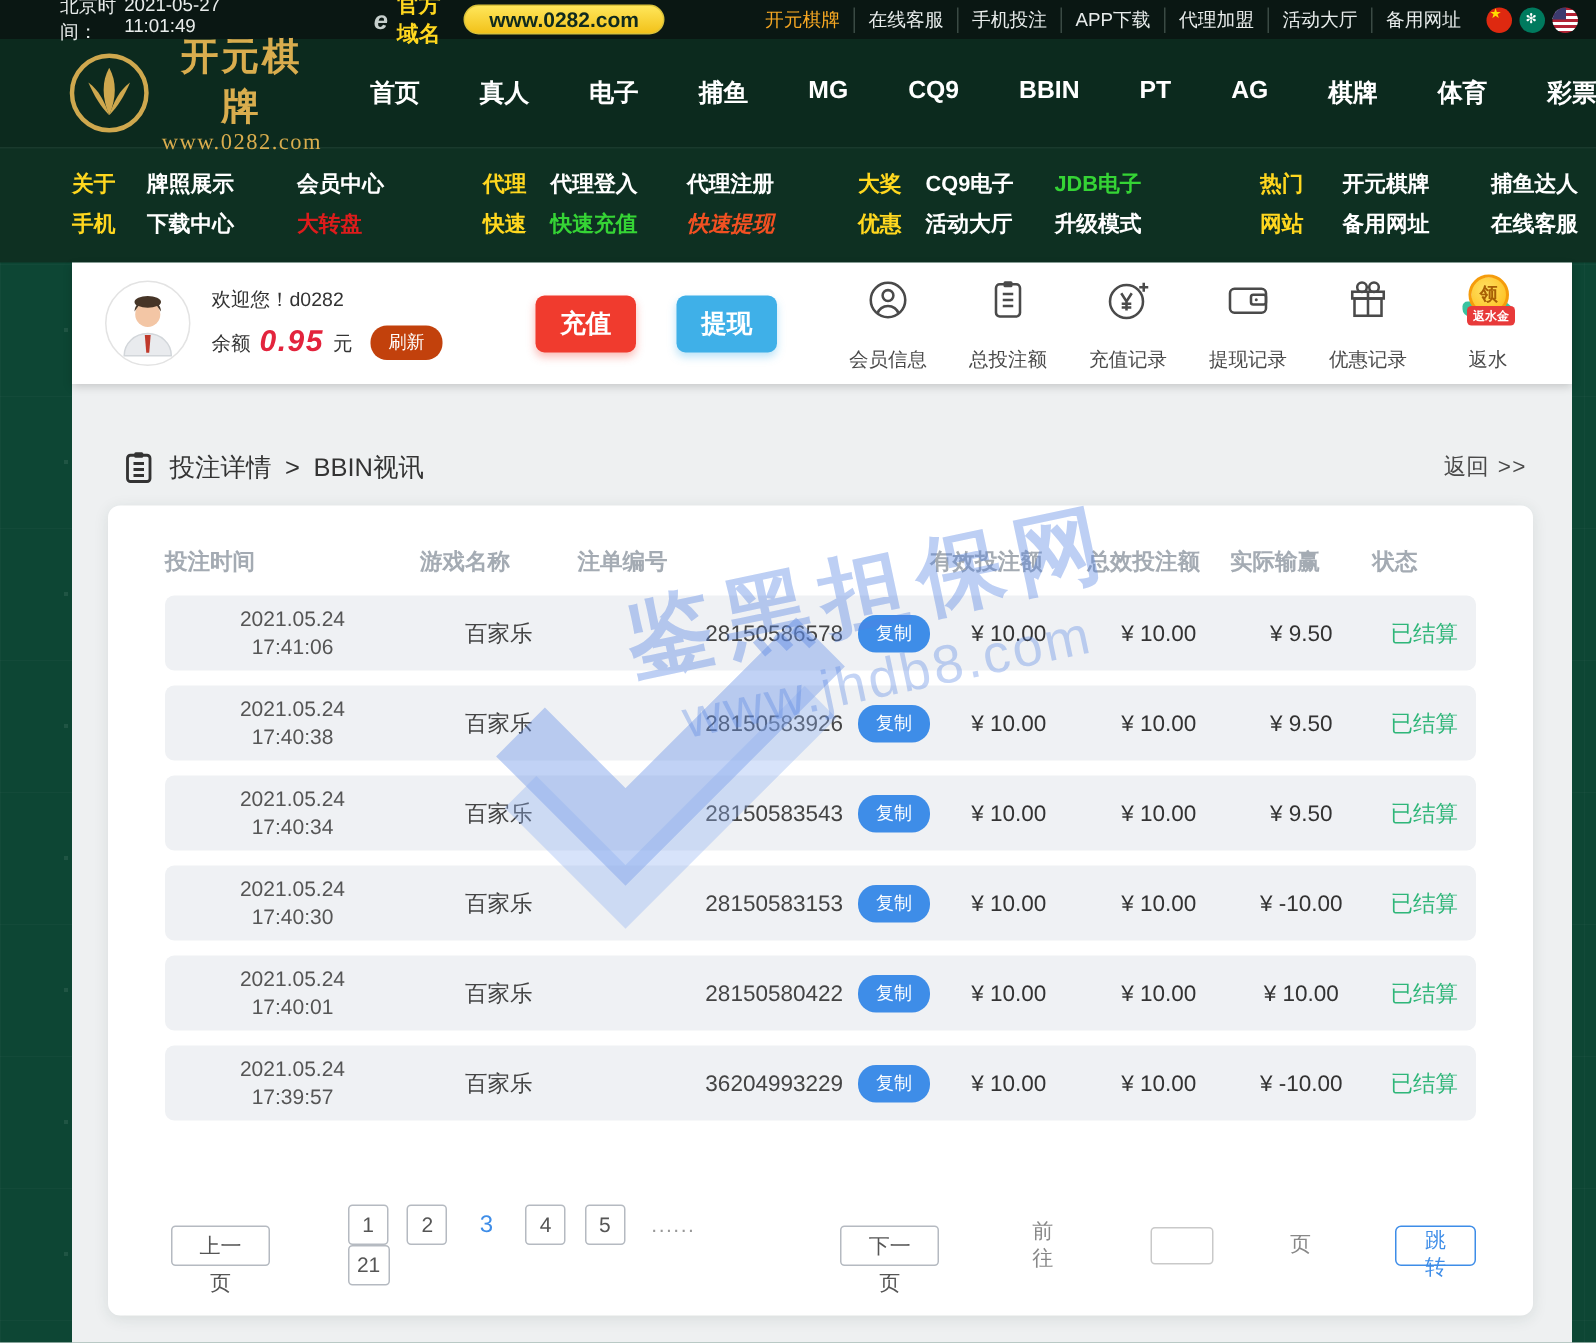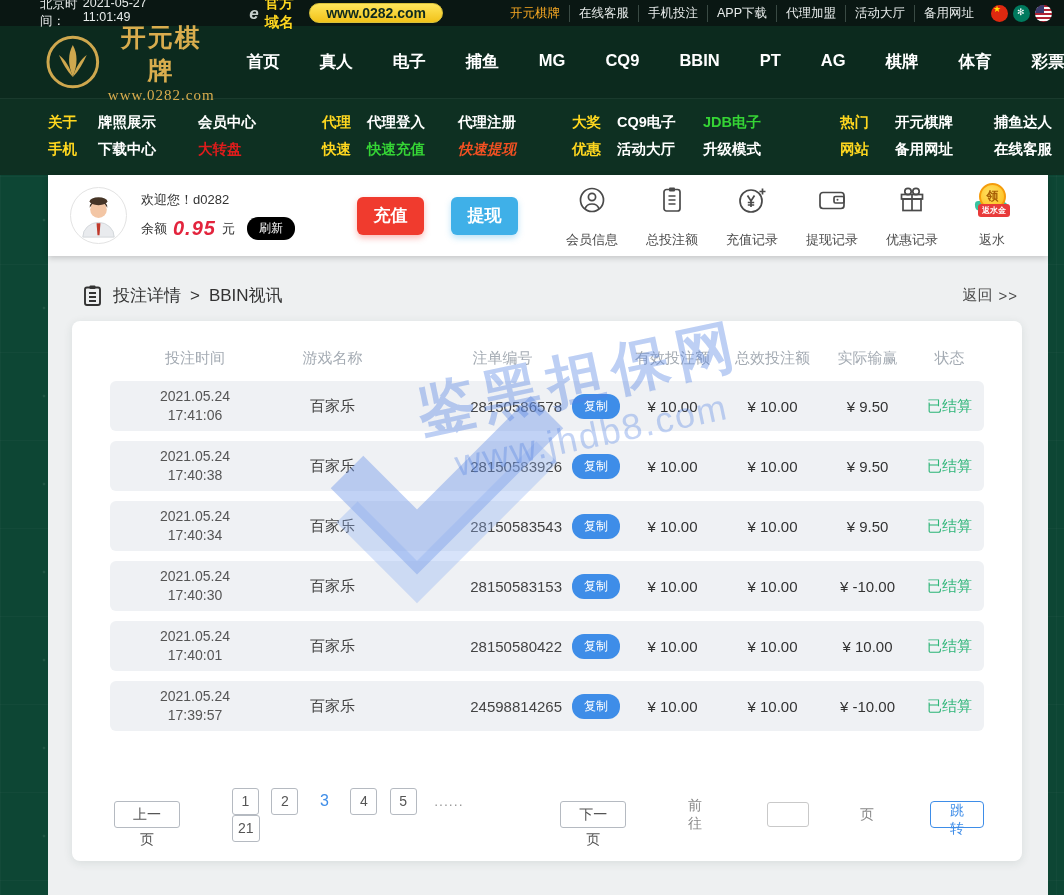--- a/index.html
+++ b/index.html
@@ -52,41 +52,41 @@
   .subnav li:nth-of-type(9){width:137px;} .subnav li:nth-of-type(10){width:55px;}
   .subnav li:nth-of-type(11){width:99px;} .subnav li:nth-of-type(12){flex:1;}
   
   .userbar { position:relative; margin-left:48px; width:1000px; height:81px; background:#fff; display:flex; align-items:center; padding:0 14px 0 22px; box-shadow:0 2px 6px rgba(0,0,0,.18); z-index:2; }
   .avatar { width:57px; height:57px; border-radius:50%; border:1px solid #e3e3e3; flex:none; cursor:pointer; }
   .uinfo { margin-left:14px; }
   .uinfo .welcome { font-size:13px; color:#333; margin-bottom:8px; }
   .balance-line { display:flex; align-items:center; gap:6px; }
   .balance-label,.balance-unit { font-size:13px; color:#333; }
   .balance-value { font-size:20px; font-weight:bold; font-style:italic; color:#e3243d; letter-spacing:1px; }
-  .refresh-btn { background:#000000; color:#fff; font-size:12px; border:none; border-radius:11px; padding:3px 12px; margin-left:6px; cursor:pointer; }
+  .refresh-btn { background:#c2410c; color:#fff; font-size:12px; border:none; border-radius:11px; padding:3px 12px; margin-left:6px; cursor:pointer; }
   .big-btn { width:67px; height:38px; border:none; border-radius:6px; color:#fff; font-size:17px; font-weight:bold; cursor:pointer; font-family:inherit; }
   .btn-deposit { background:#f03b2e; margin-left:62px; box-shadow:0 3px 6px rgba(240,59,46,.35); }
   .btn-withdraw { background:#3fb0e8; margin-left:27px; box-shadow:0 3px 6px rgba(63,176,232,.35); }
   .shortcuts { display:flex; margin-left:34px; }
   .shortcut { width:80px; display:flex; flex-direction:column; align-items:center; cursor:pointer; }
   .shortcut .ic { height:34px; display:flex; align-items:center; justify-content:center; }
   .shortcut .lbl { font-size:13px; color:#4a4a4a; margin-top:14px; white-space:nowrap; }
   .coin-wrap { position:relative; width:34px; height:34px; }
   .coin { position:absolute; left:4px; top:0; width:27px; height:27px; border-radius:50%; background:radial-gradient(circle at 40% 35%,#ffe163,#fdb913); border:2px solid #f59c0c; color:#a85f05; font-size:12px; font-weight:bold; display:flex; align-items:center; justify-content:center; }
   .coin-splash { position:absolute; left:0; bottom:6px; width:34px; height:10px; background:#39c3a0; border-radius:4px 10px 2px 6px; }
   .coin-badge { position:absolute; left:3px; bottom:0; background:#e83a3a; color:#fff; font-size:8px; font-weight:bold; padding:1px 4px; border-radius:3px; white-space:nowrap; }
   
   .content { margin-left:48px; width:1000px; height:642px; background:#eef0f1; position:relative; }
-  .breadcrumb-row { display:flex; padding:28px 30px 0 33px; }
+  .breadcrumb-row { display:flex; padding:44px 30px 0 33px; }
   .breadcrumb-row .crumb { display:flex; align-items:center; gap:9px; font-size:17px; color:#333; }
   .back-link { margin-left:auto; font-size:15px; color:#4a4a4a; cursor:pointer; display:flex; gap:6px; align-items:center; }
   .back-arrows { font-size:15px; letter-spacing:1px; }
   .panel { position:relative; margin:14px 26px 0 24px; width:950px; height:540px; background:#fff; border-radius:8px; box-shadow:0 2px 10px rgba(30,60,45,.10); padding:14px 38px 0; }
   .thead { display:flex; align-items:center; height:46px; color:#a4abb3; font-size:15px; }
-  .thead span { text-align:center; }
+  .thead span { text-align:left;font-weight:bold; }
   .thead span:nth-of-type(1){width:170px;} .thead span:nth-of-type(2){width:105px;}
   .thead span:nth-of-type(3){width:235px;} .thead span:nth-of-type(4){width:105px;}
   .thead span:nth-of-type(5){width:95px;}  .thead span:nth-of-type(6){width:95px;}
   .thead span:nth-of-type(7){flex:1;}
   .trow { display:flex; align-items:center; height:50px; background:#eff1f4; border-radius:6px; margin-bottom:10px; }
   .tc { text-align:center; }
   .tc1{width:170px;} .tc2{width:105px;} .tc3{width:235px; display:flex; align-items:center; justify-content:flex-end;}
   .tc4{width:105px;} .tc5{width:95px;} .tc6{width:95px;} .tc7{flex:1;}
   .t-time { font-size:14px; color:#555; line-height:1.35; }
   .t-game { font-size:15px; color:#444; }
@@ -449,21 +449,21 @@
           <div class="tc tc7 t-status">已结算</div>
         </div>
 
         <div class="trow">
           <div class="tc tc1 t-time">
             <div>2021.05.24</div>
             <div>17:39:57</div>
           </div>
           <div class="tc tc2 t-game">百家乐</div>
           <div class="tc tc3">
-            <span class="t-bet">24598814265</span>
+            <span class="t-bet">36204993229</span>
             <button class="copy-pill">复制</button>
           </div>
           <div class="tc tc4 t-amt">¥ 10.00</div>
           <div class="tc tc5 t-amt">¥ 10.00</div>
           <div class="tc tc6 t-amt">¥ -10.00</div>
           <div class="tc tc7 t-status">已结算</div>
         </div>
 
     </div>
 

